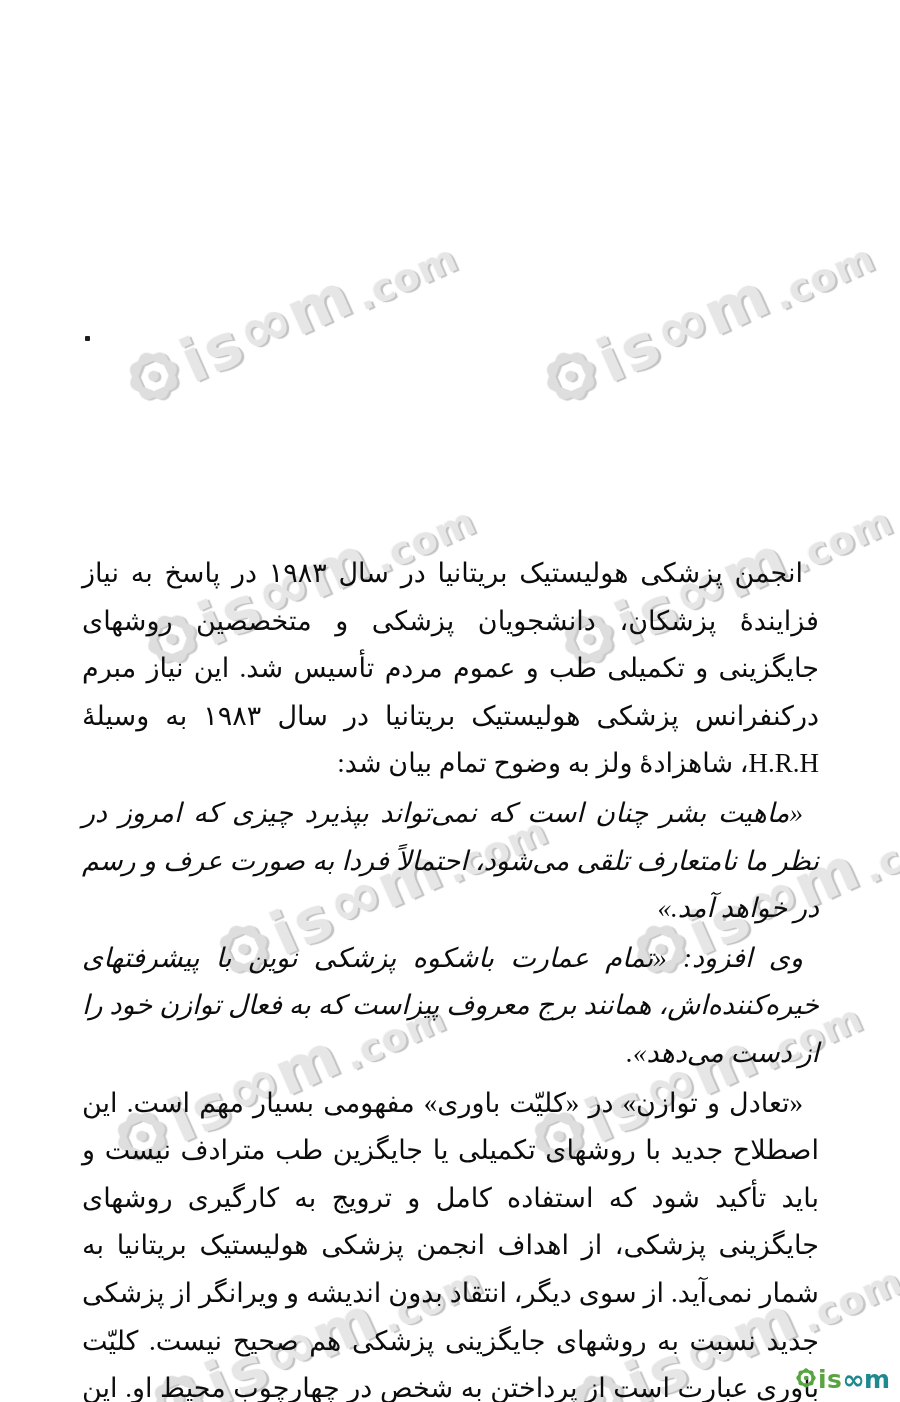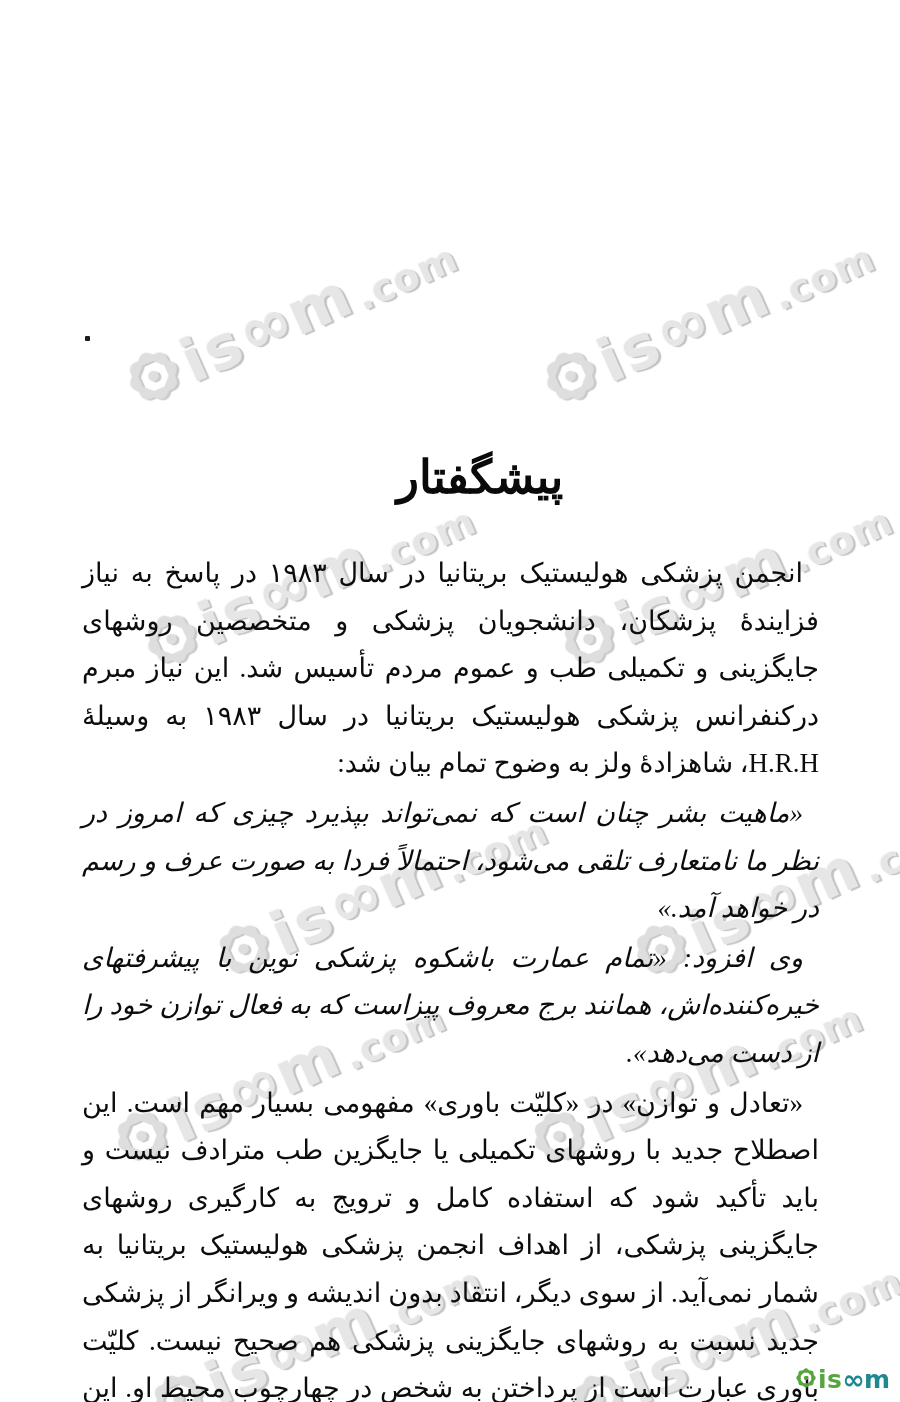--- a/index.html
+++ b/index.html
@@ -188,23 +188,20 @@
       <span class="wm-main">is</span>
       <span class="wm-oo">∞</span>
       <span class="wm-main">m</span>
       <span class="wm-suffix">.com</span>
     </div>
   </div>
 
 <div id="content">
   <div class="speck"></div>
 
-  <div class="title-row">
-    <h1 class="page-title">پیشگفتار</h1>
-  </div>
 
   <div class="body-col">
     <p>انجمن پزشکی هولیستیک بریتانیا در سال ۱۹۸۳ در پاسخ به نیاز فزایندهٔ پزشکان، دانشجویان پزشکی و متخصصین روشهای جایگزینی و تکمیلی طب و عموم مردم تأسیس شد. این نیاز مبرم درکنفرانس پزشکی هولیستیک بریتانیا در سال ۱۹۸۳ به وسیلهٔ H.R.H، شاهزادهٔ ولز به وضوح تمام بیان شد:</p>
     <p class="quote">«ماهیت بشر چنان است که نمی‌تواند بپذیرد چیزی که امروز در نظر ما نامتعارف تلقی می‌شود، احتمالاً فردا به صورت عرف و رسم در خواهد آمد.»</p>
     <p class="quote">وی افزود: «تمام عمارت باشکوه پزشکی نوین با پیشرفتهای خیره‌کننده‌اش، همانند برج معروف پیزاست که به فعال توازن خود را از دست می‌دهد».</p>
     <p>«تعادل و توازن» در «کلیّت باوری» مفهومی بسیار مهم است. این اصطلاح جدید با روشهای تکمیلی یا جایگزین طب مترادف نیست و باید تأکید شود که استفاده کامل و ترویج به کارگیری روشهای جایگزینی پزشکی، از اهداف انجمن پزشکی هولیستیک بریتانیا به شمار نمی‌آید. از سوی دیگر، انتقاد بدون اندیشه و ویرانگر از پزشکی جدید نسبت به روشهای جایگزینی پزشکی هم صحیح نیست. کلیّت باوری عبارت است از پرداختن به شخص در چهارچوب محیط او. این دیدگاه، همراهی فعال پزشک و بیمار را ترویج</p>
   </div>
 
   <div class="logo">
     <span class="logo-star">

